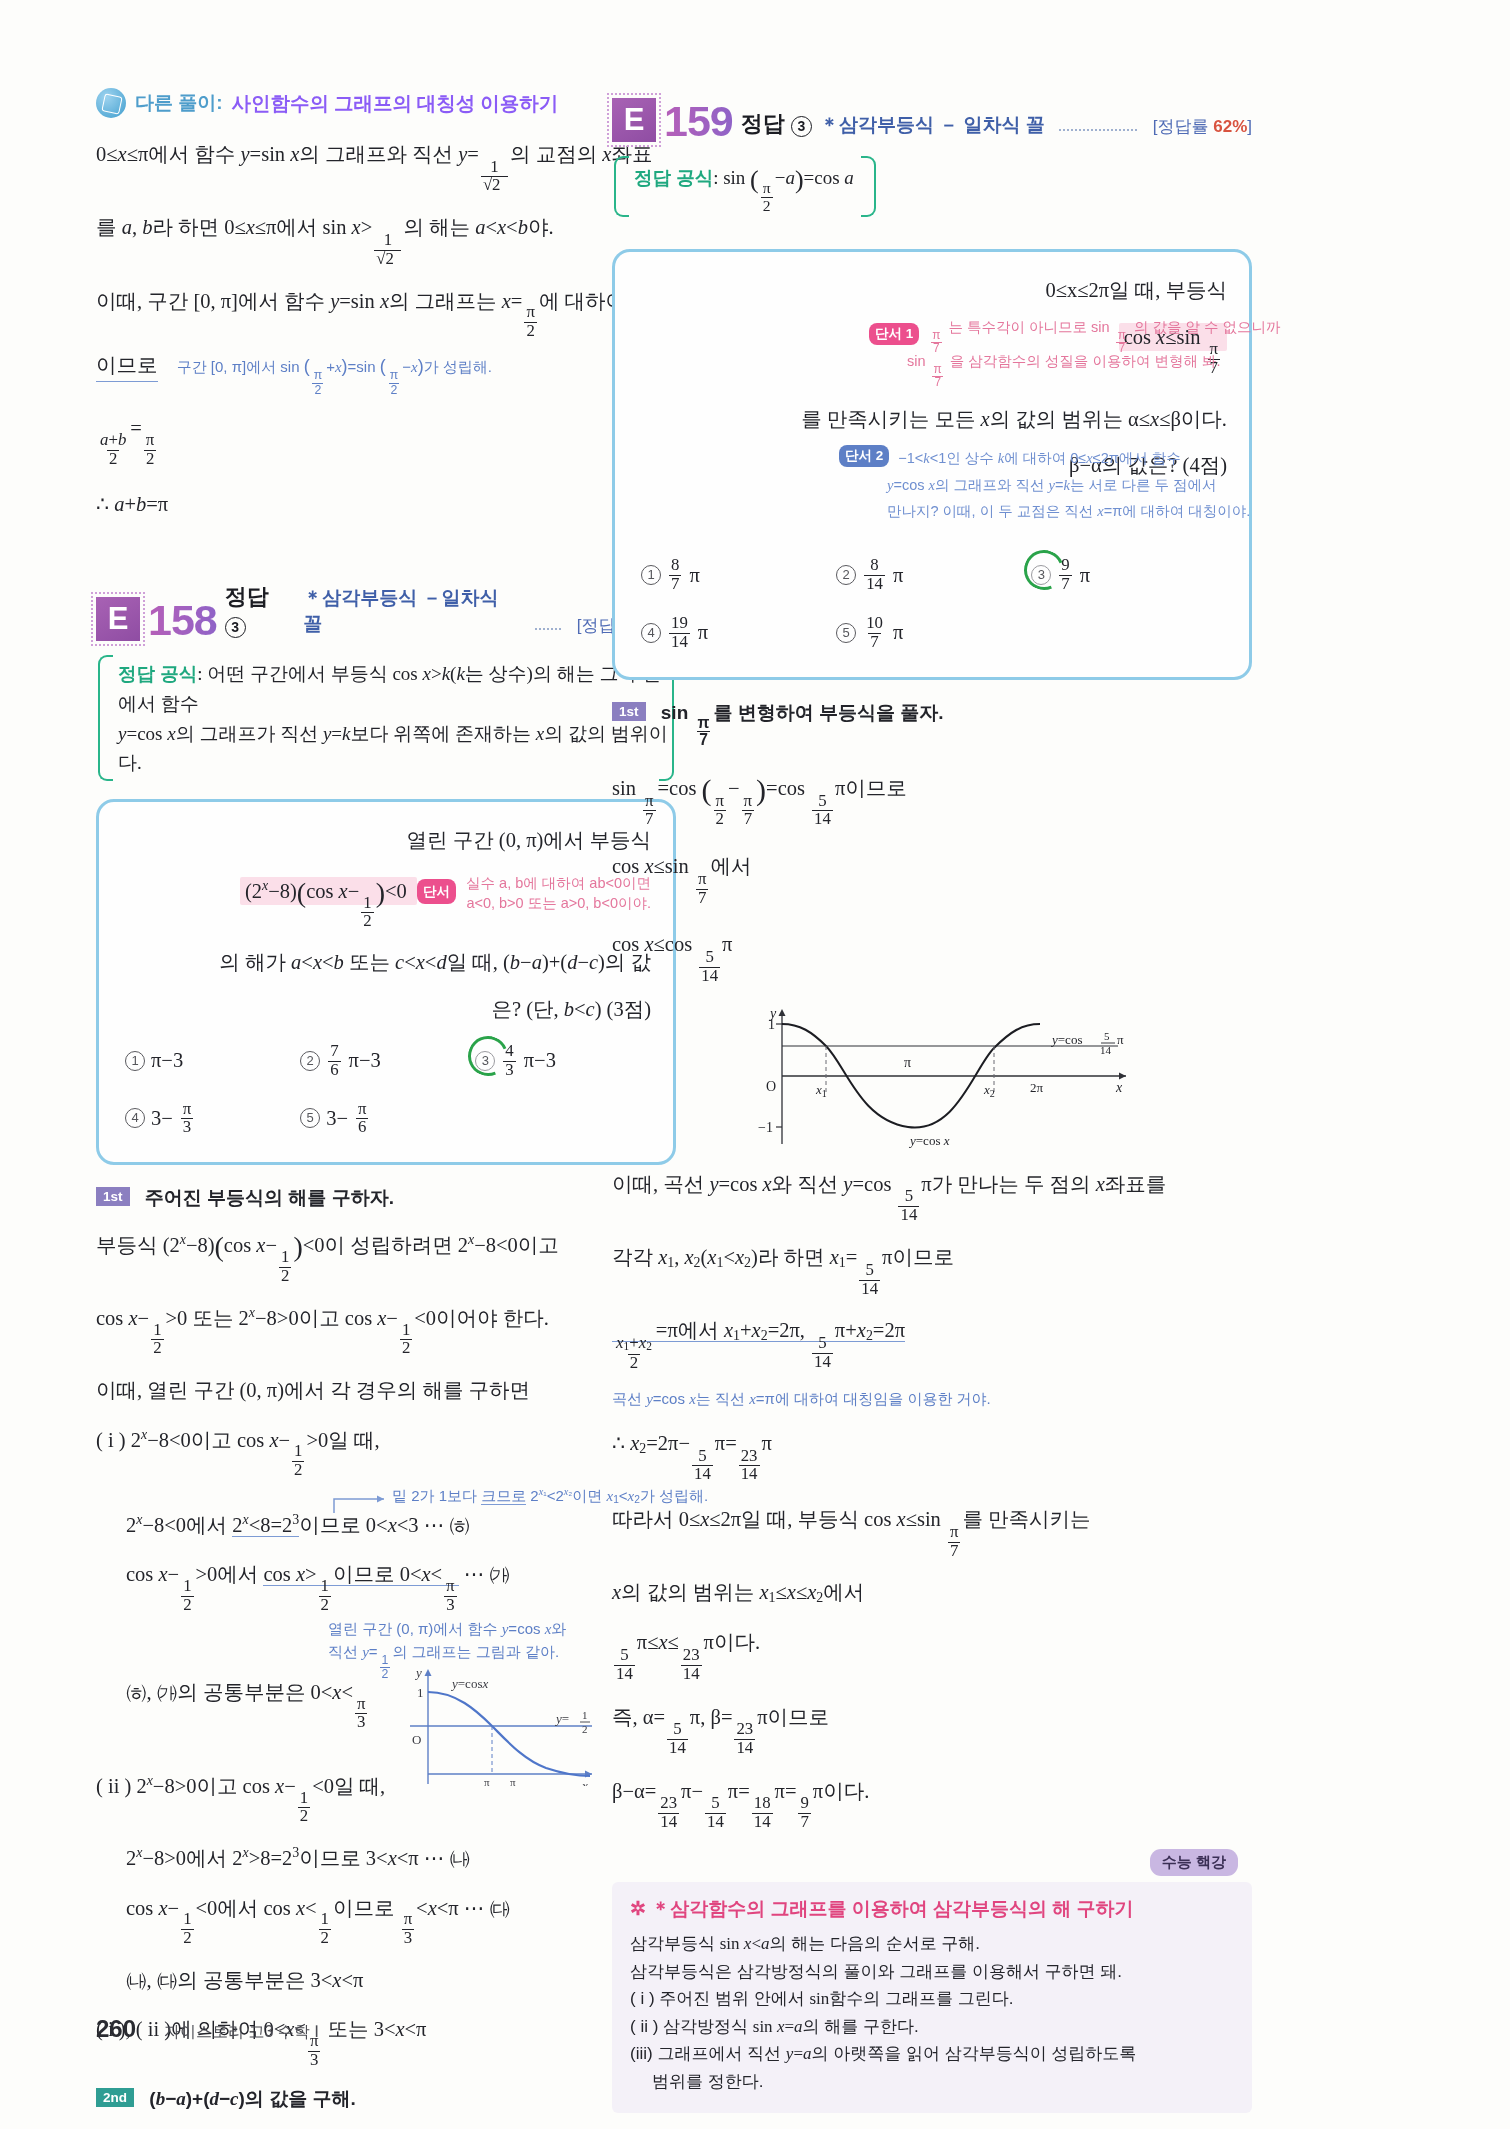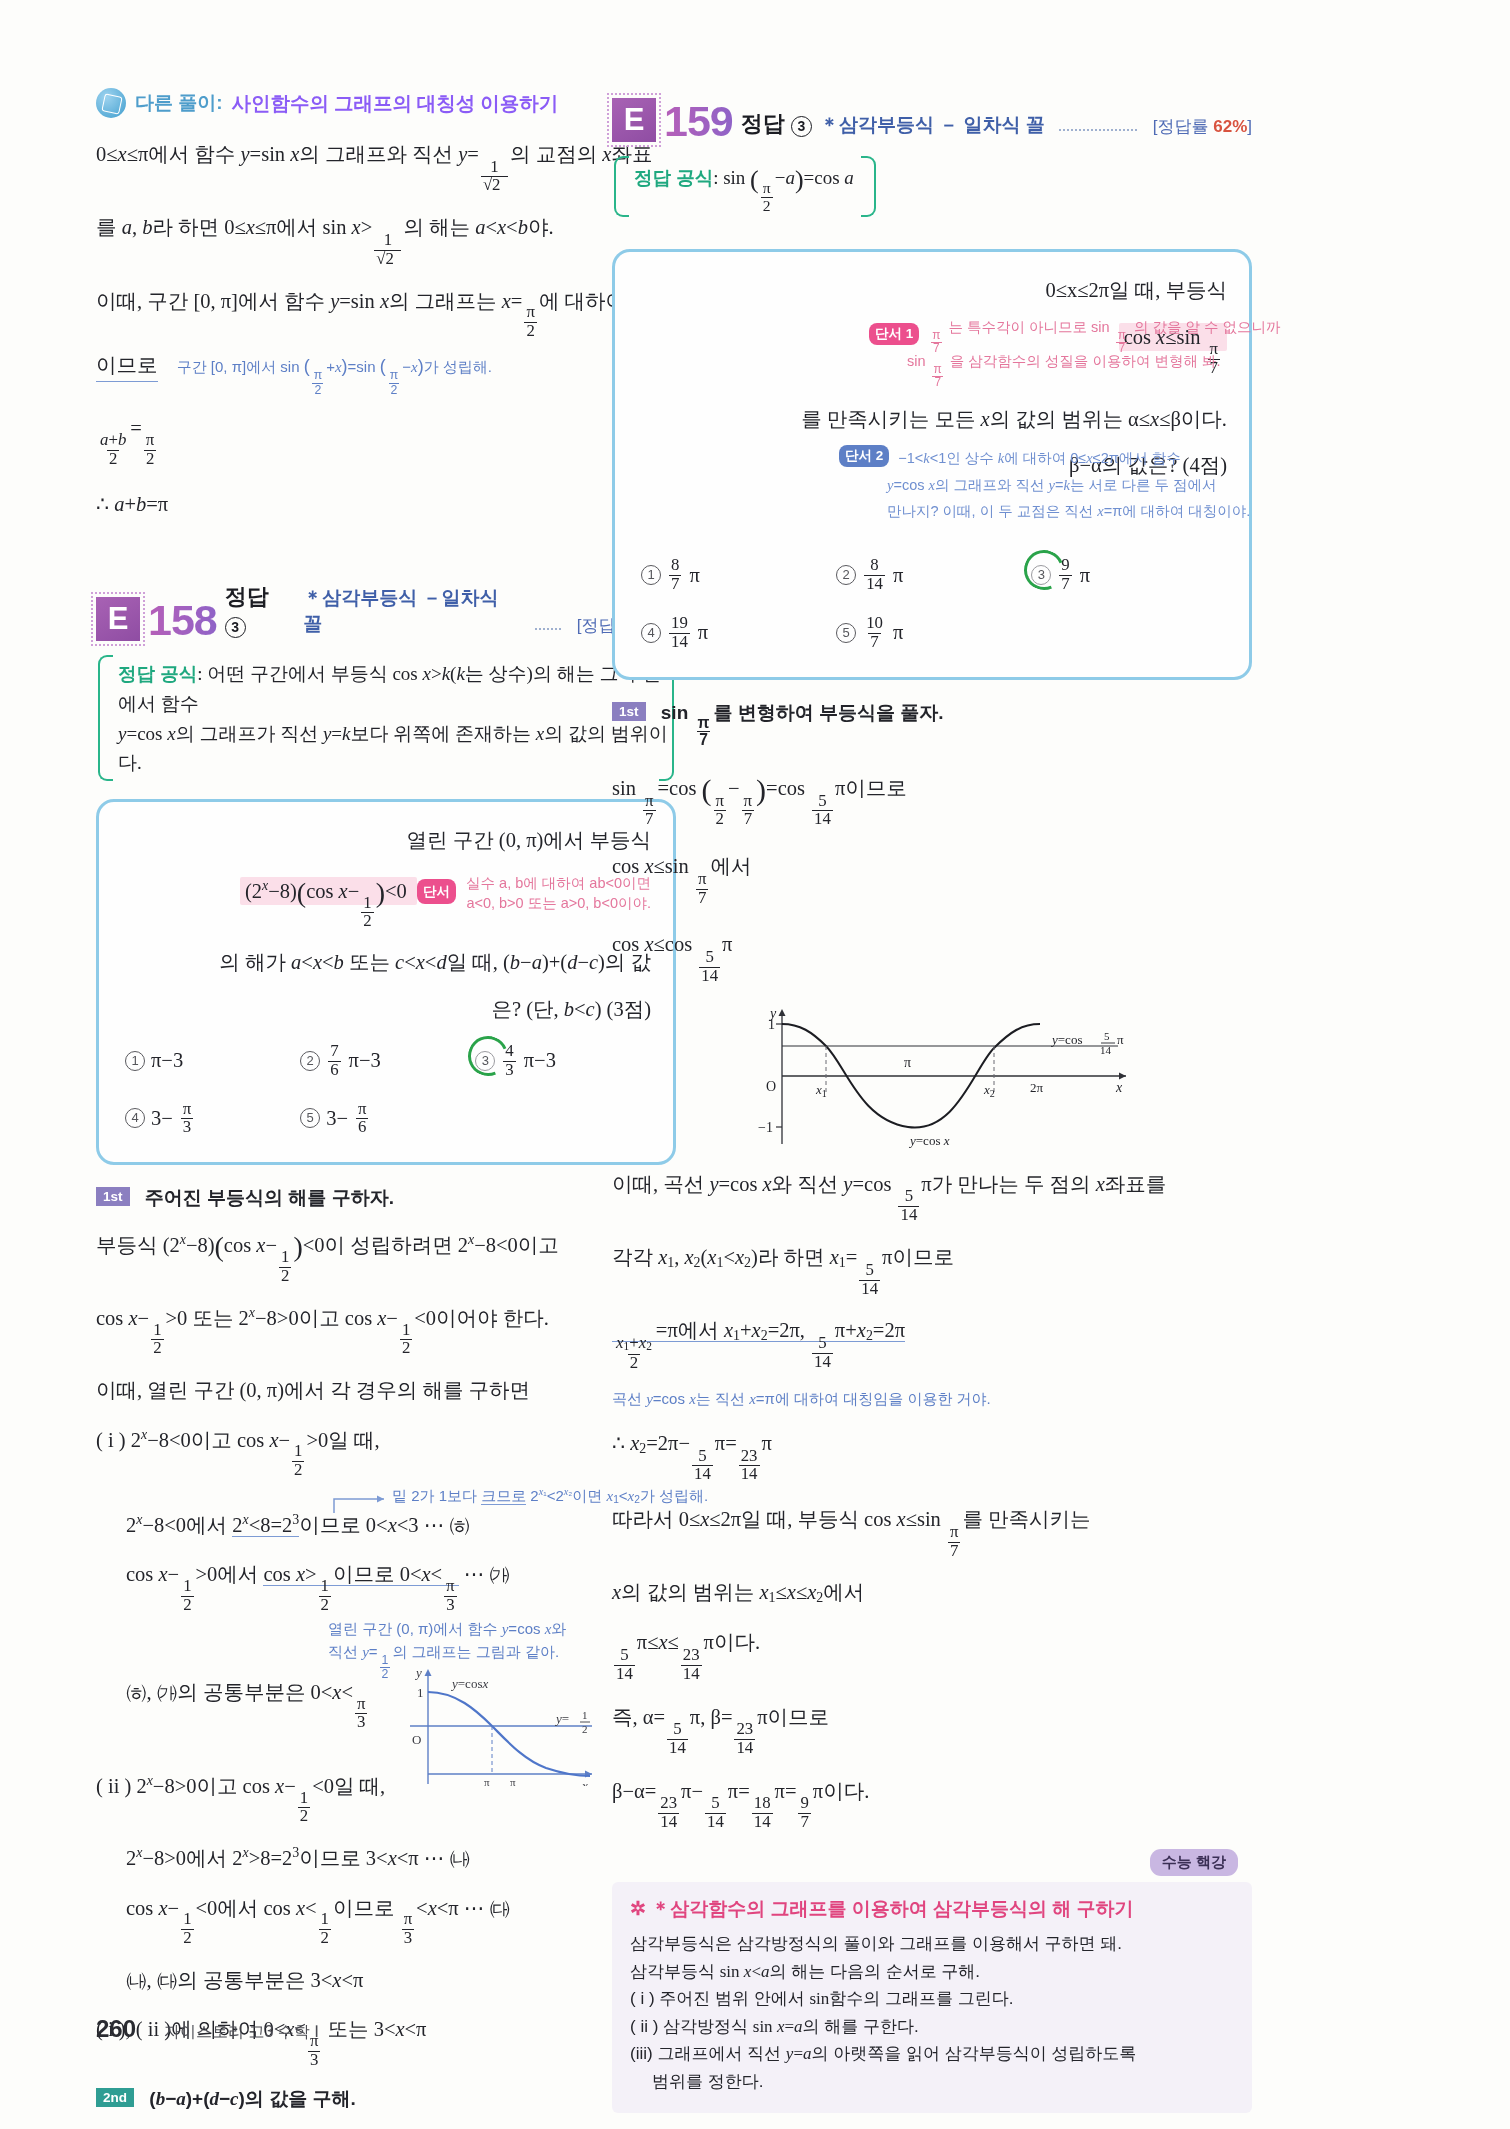--- a/index.html
+++ b/index.html
@@ -711,24 +711,24 @@
 
     
     <div style="text-align:right; margin-top:18px; padding-right:14px;">
       <span class="haek-tab">수능 핵강</span>
     </div>
     <div class="haek-box" style="margin-top:6px;">
       <div class="haek-title">
         <span class="star">✲</span> <span style="color:#e0457f;">＊삼각함수의 그래프를 이용하여 삼각부등식의 해 구하기</span>
       </div>
       <p class="haek-p">
+        삼각부등식 <span class="rm" style="font-family:'Liberation Serif',serif;">sin <i>x</i>&lt;<i>a</i></span>의 해는 다음의 순서로 구해.
+      </p>
+      <p class="haek-p">
         <span class="u">삼각부등식은 삼각방정식의 풀이와 그래프를 이용해서 구하면 돼.</span>
-      </p>
-      <p class="haek-p">
-        삼각부등식 <span class="rm" style="font-family:'Liberation Serif',serif;">sin <i>x</i>&lt;<i>a</i></span>의 해는 다음의 순서로 구해.
       </p>
       <p class="haek-p">
         ( i ) 주어진 범위 안에서 <span style="font-family:'Liberation Serif',serif;">sin</span>함수의 그래프를 그린다.
       </p>
       <p class="haek-p">
         ( ii ) 삼각방정식 <span style="font-family:'Liberation Serif',serif;">sin <i>x</i>=<i>a</i></span>의 해를 구한다.
       </p>
       <p class="haek-p">
         (iii) 그래프에서 직선 <span style="font-family:'Liberation Serif',serif;"><i>y</i>=<i>a</i></span>의 아랫쪽을 읽어 삼각부등식이 성립하도록
       </p>

